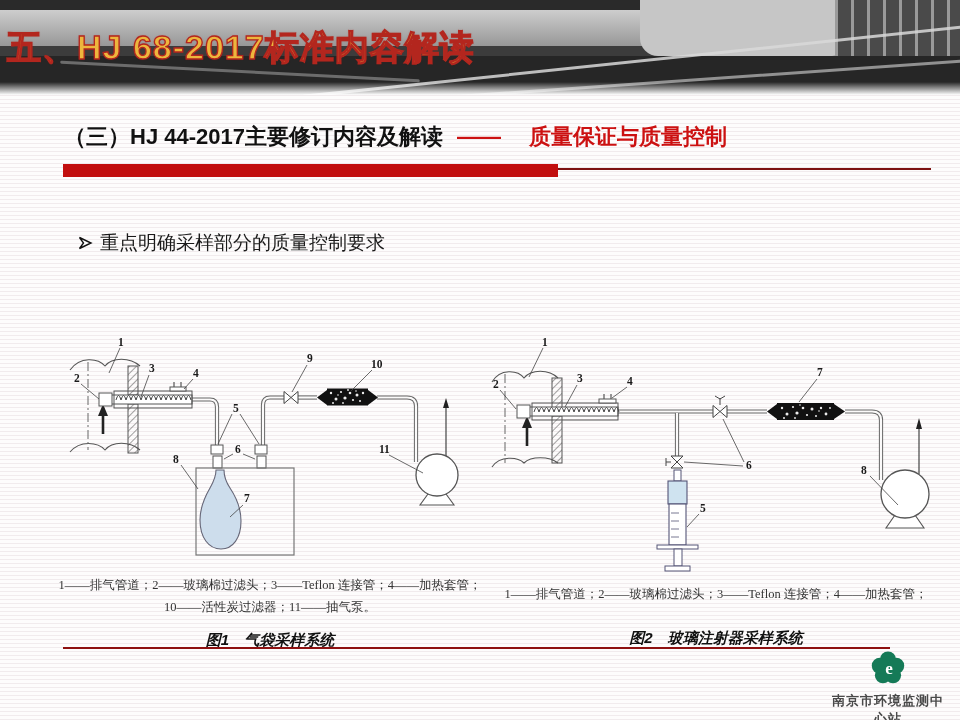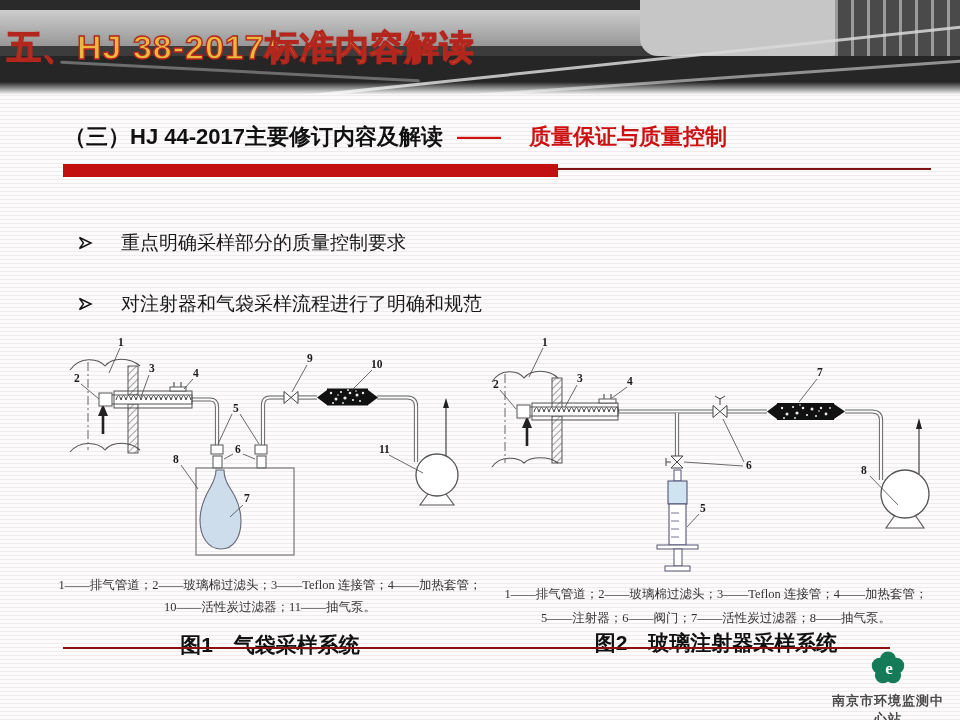--- a/index.html
+++ b/index.html
@@ -30,35 +30,35 @@
 
   
   .subtitle{position:absolute;left:64px;top:122px;font-size:22px;font-weight:bold;
             color:#111;white-space:nowrap;}
   .subtitle .dash{color:#c11;margin-left:14px;}
   .subtitle .hl{color:#c11;margin-left:28px;}
   .red-bar{position:absolute;left:63px;top:164px;width:495px;height:13px;background:#c20f0f;}
   .thin-red-line{position:absolute;left:558px;top:168px;width:373px;height:2px;background:#7d1212;}
 
   
-  .bullet{position:absolute;left:78px;display:flex;align-items:center;gap:28px;
+  .bullet{position:absolute;left:78px;display:flex;align-items:center;gap:7px;
           font-size:19px;color:#1a1a1a;}
   .bullet.b1{top:230px;} .bullet.b2{top:291px;}
   .bullet svg{flex:0 0 auto;}
 
   
   .figwrap{position:absolute;}
   #fig1{left:55px;top:333px;width:420px;height:240px;}
   #fig2{left:488px;top:328px;width:450px;height:252px;}
   svg text.plabel{font-family:"Liberation Serif",serif;font-size:11.5px;font-weight:bold;fill:#1a1a1a;}
   .legend{position:absolute;text-align:center;font-family:"Liberation Serif",serif;
           font-size:12.5px;color:#333;}
   #legend1{left:58px;top:574px;width:424px;line-height:22px;}
   #legend2{left:498px;top:582px;width:436px;line-height:24px;}
-  .caption{position:absolute;text-align:center;font-size:21px;font-weight:bold;color:#111;}
+  .caption{position:absolute;text-align:center;font-size:15px;font-weight:bold;color:#111;font-style:italic;}
   #caption1{left:58px;top:631px;width:424px;}
   #caption2{left:498px;top:629px;width:436px;}
 
   
   .footer-line{position:absolute;left:63px;top:647px;width:827px;height:2px;background:#8e1111;}
   .logo-block{position:absolute;left:826px;top:649px;width:124px;text-align:center;}
   .org-name{font-size:13px;font-weight:bold;color:#4a4a4a;letter-spacing:1px;margin-top:1px;}
 </style>
 </head>
 <body>
@@ -69,39 +69,33 @@
     <div class="b-top"></div>
     <div class="b-sky"></div>
     <div class="b-tank"></div>
     <div class="b-right"></div>
     <div class="b-walk"></div>
     <div class="rail rail1"></div>
     <div class="rail rail2"></div>
     <div class="rail rail3"></div>
     <div class="b-fade"></div>
   </div>
-  <div class="banner-title">五、HJ 38-2017标准内容解读</div>
+  <div class="banner-title">五、HJ 68-2017标准内容解读</div>
 
   <div class="subtitle">
     <span>（三）HJ 44-2017主要修订内容及解读</span><span class="dash">——</span><span class="hl">质量保证与质量控制</span>
   </div>
   <div class="red-bar"></div>
   <div class="thin-red-line"></div>
 
   <div class="bullet b1">
     <svg width="15" height="14" viewBox="0 0 15 14">
       <path d="M1.5,1.5 L13,7 L1.5,12.5 L5.5,7 Z" fill="#fff" stroke="#111" stroke-width="1.4" stroke-linejoin="miter"></path>
     </svg>
     <span>重点明确采样部分的质量控制要求</span>
-  </div>
-  <div class="bullet b2">
-    <svg width="15" height="14" viewBox="0 0 15 14">
-      <path d="M1.5,1.5 L13,7 L1.5,12.5 L5.5,7 Z" fill="#fff" stroke="#111" stroke-width="1.4" stroke-linejoin="miter"></path>
-    </svg>
-    <span>对注射器和气袋采样流程进行了明确和规范</span>
   </div>
 
   <div class="figwrap" id="fig1">
   <svg width="420" height="240" viewBox="55 333 420 240">
     <defs>
       <pattern id="hatch1" width="5" height="5" patternUnits="userSpaceOnUse" patternTransform="rotate(45)">
         <line x1="0" y1="0" x2="0" y2="5" stroke="#555" stroke-width="1.1"></line>
       </pattern>
     </defs>
 
@@ -337,21 +331,20 @@
   </div>
 
   <div class="legend" id="legend1">
     <div>1——排气管道；2——玻璃棉过滤头；3——Teflon 连接管；4——加热套管；</div>
     <div>10——活性炭过滤器；11——抽气泵。</div>
   </div>
   <div class="caption" id="caption1">图1　气袋采样系统</div>
 
   <div class="legend" id="legend2">
     <div>1——排气管道；2——玻璃棉过滤头；3——Teflon 连接管；4——加热套管；</div>
-    <div>5——注射器；6——阀门；7——活性炭过滤器；8——抽气泵。</div>
   </div>
   <div class="caption" id="caption2">图2　玻璃注射器采样系统</div>
 
   <div class="footer-line"></div>
   <div class="logo-block">
     <svg width="38" height="38" viewBox="0 0 40 40">
       <g fill="#157a57">
         <circle cx="20" cy="11" r="8.5"></circle>
         <circle cx="28.6" cy="17.6" r="8.5"></circle>
         <circle cx="25.3" cy="27.6" r="8.5"></circle>

